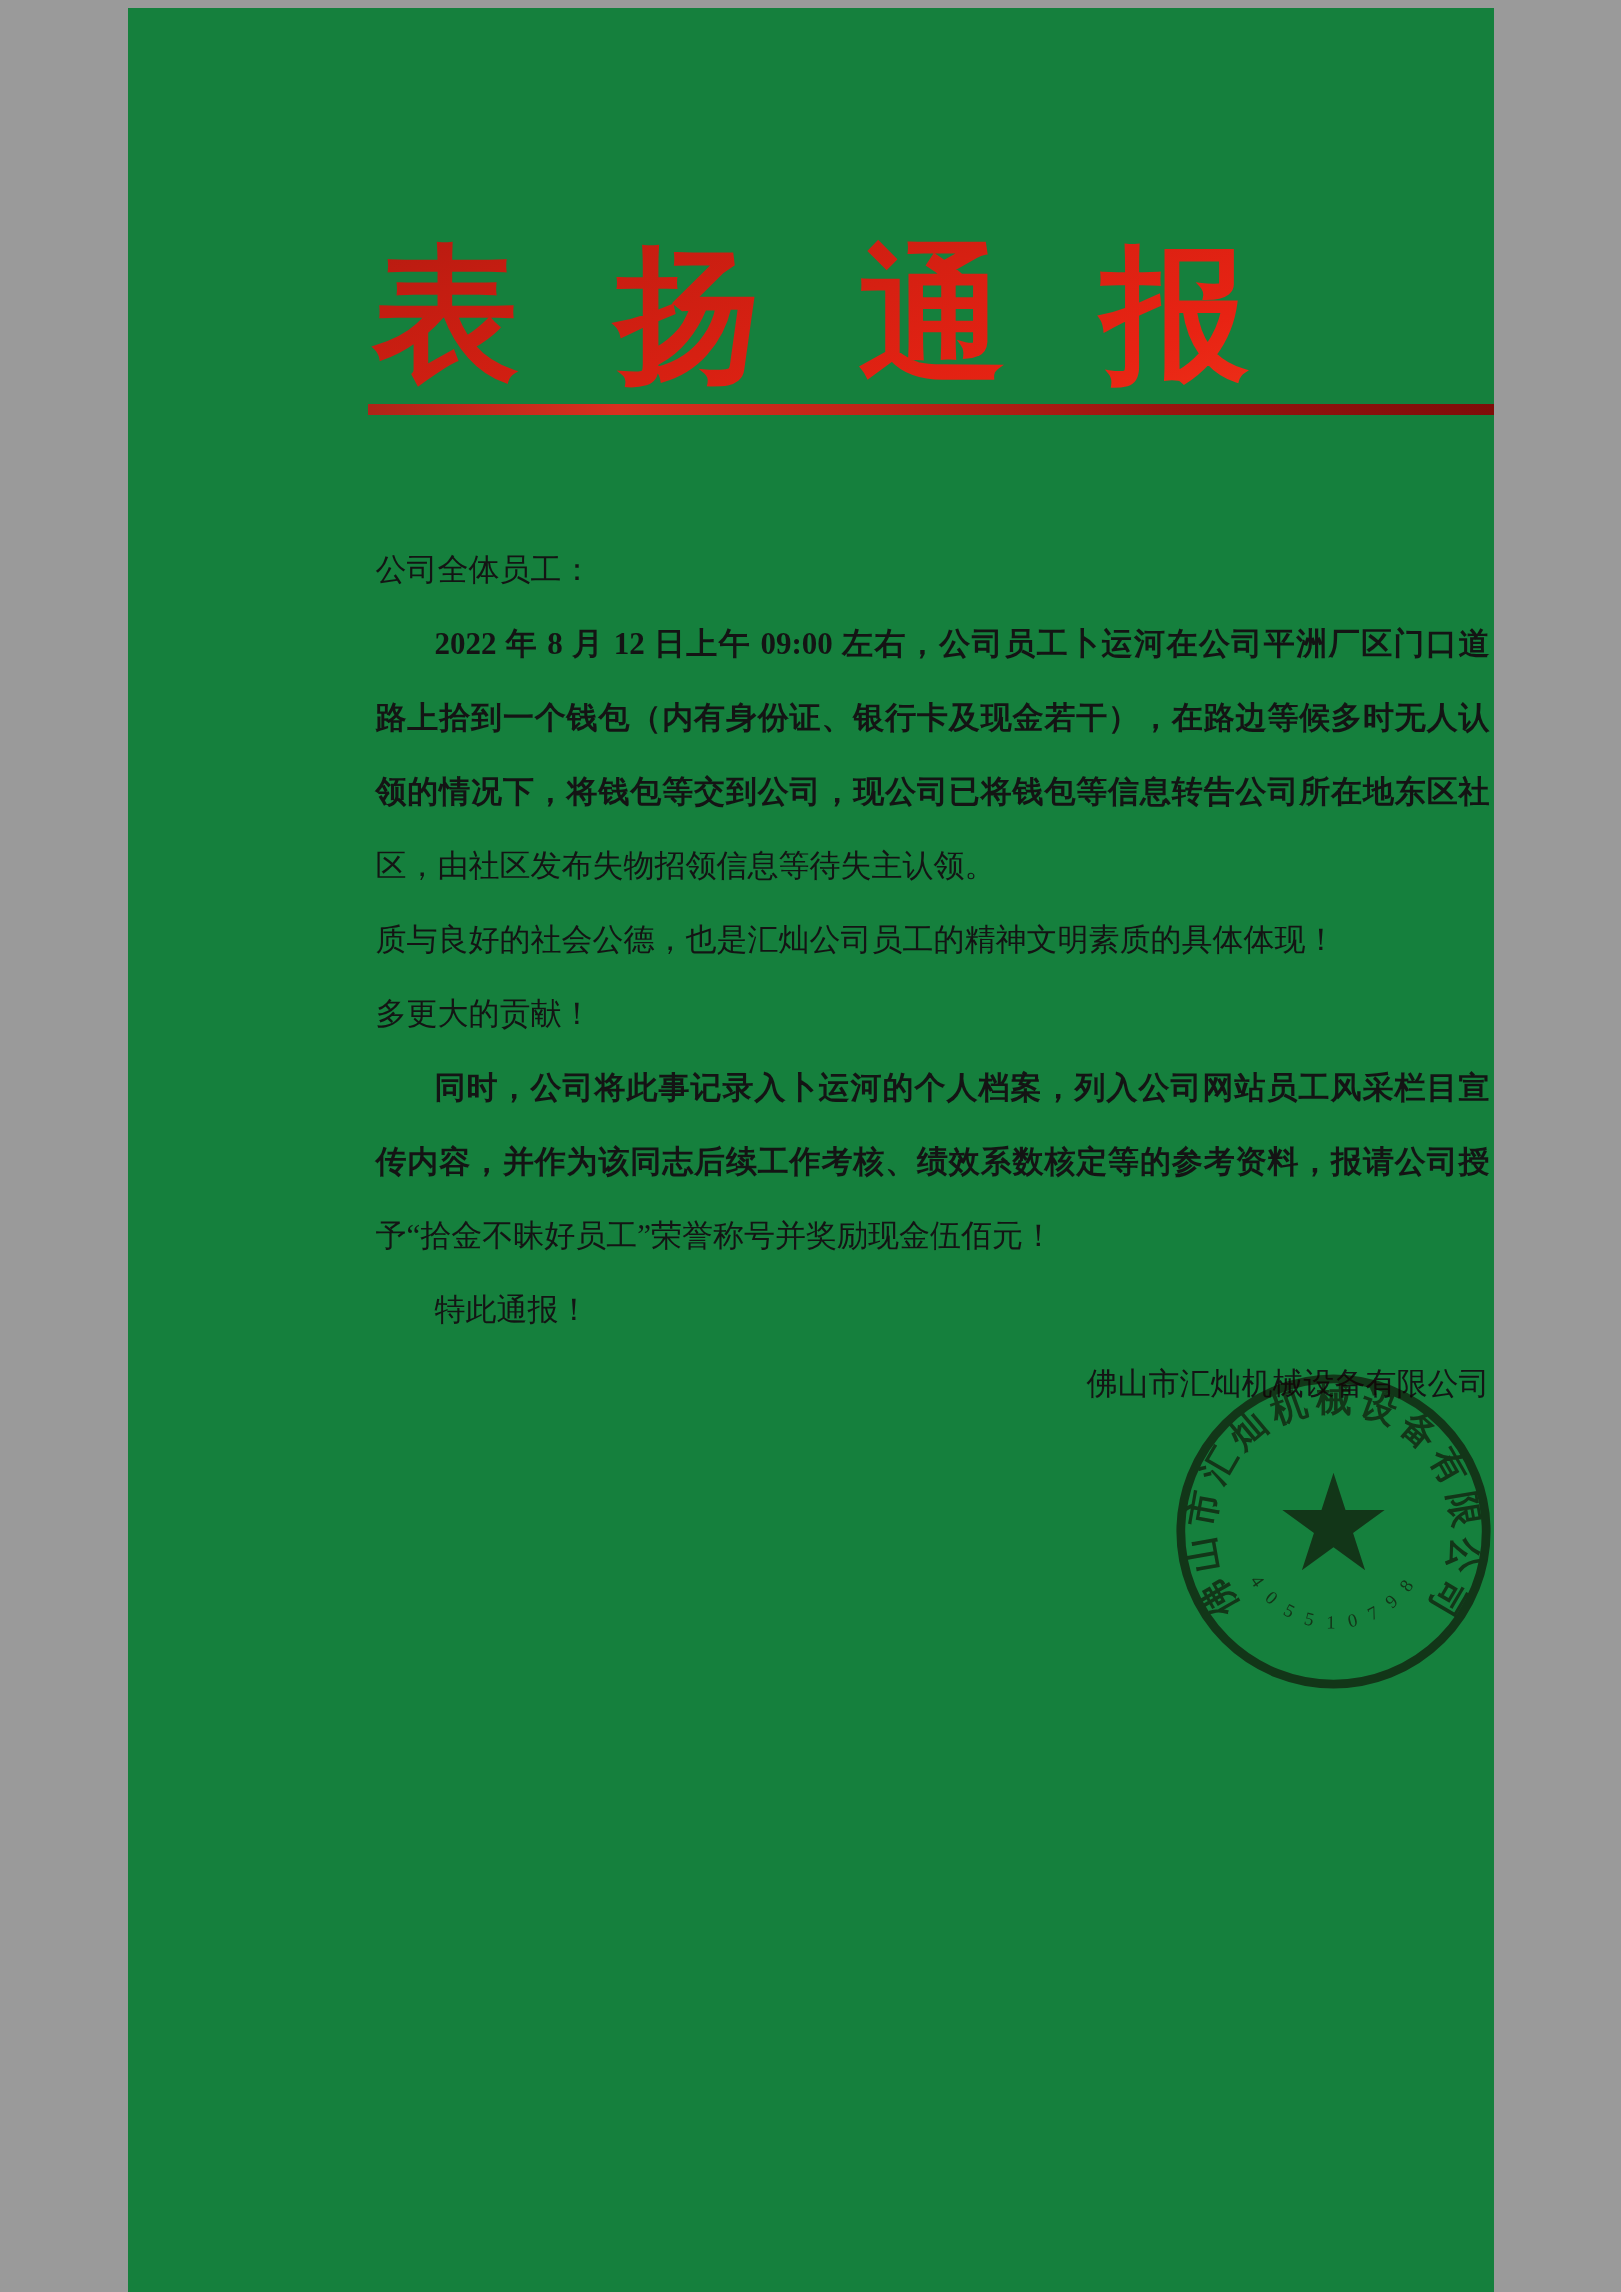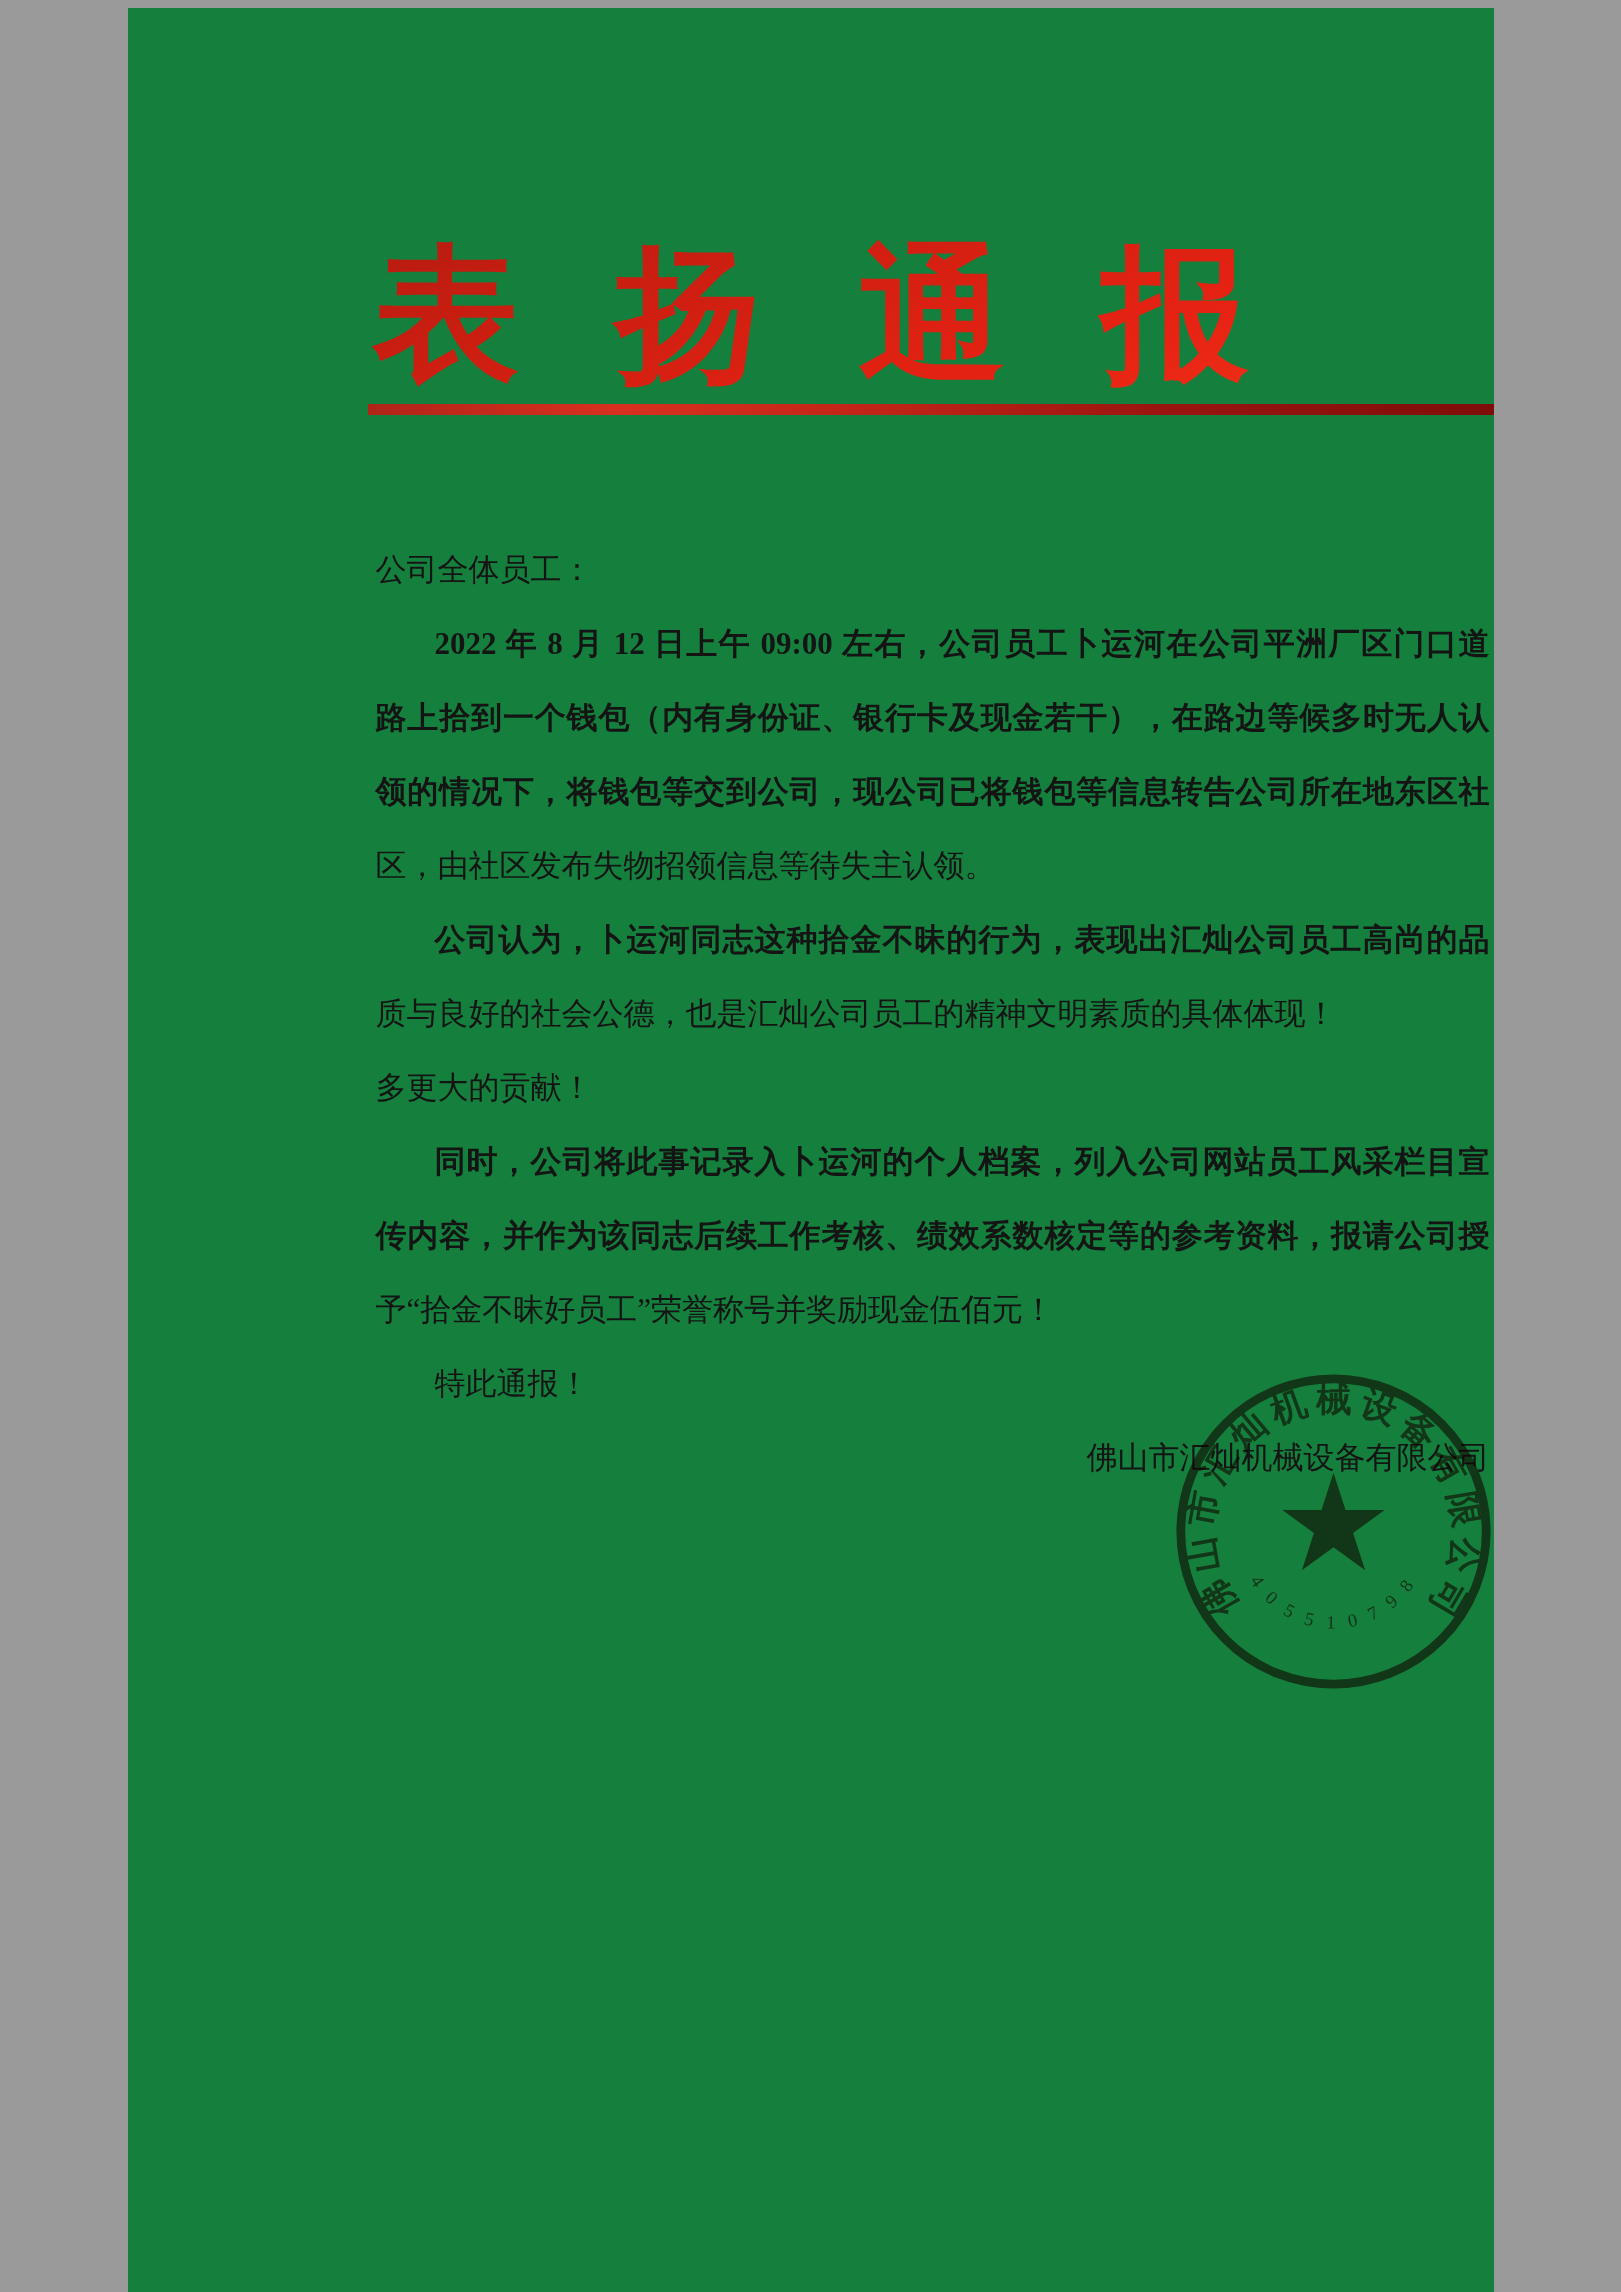--- a/index.html
+++ b/index.html
@@ -64,21 +64,20 @@
 
   <h1 class="title">表扬通报</h1>
   <div class="rule"></div>
 
   <div class="body">
     <div class="line">公司全体员工：</div>
     <div class="line indent fill">2022 年 8 月 12 日上午 09:00 左右，公司员工卜运河在公司平洲厂区门口道</div>
     <div class="line fill">路上拾到一个钱包（内有身份证、银行卡及现金若干），在路边等候多时无人认</div>
     <div class="line fill">领的情况下，将钱包等交到公司，现公司已将钱包等信息转告公司所在地东区社</div>
     <div class="line">区，由社区发布失物招领信息等待失主认领。</div>
-    <div class="line indent fill">公司认为，卜运河同志这种拾金不昧的行为，表现出汇灿公司员工高尚的品</div>
     <div class="line">质与良好的社会公德，也是汇灿公司员工的精神文明素质的具体体现！</div>
     <div class="line">多更大的贡献！</div>
     <div class="line indent fill">同时，公司将此事记录入卜运河的个人档案，列入公司网站员工风采栏目宣</div>
     <div class="line fill">传内容，并作为该同志后续工作考核、绩效系数核定等的参考资料，报请公司授</div>
     <div class="line">予“拾金不昧好员工”荣誉称号并奖励现金伍佰元！</div>
     <div class="line indent">特此通报！</div>
     <div class="line right">佛山市汇灿机械设备有限公司</div>
   </div>
 
   <svg class="seal" viewBox="0 0 330 330" xmlns="http://www.w3.org/2000/svg">

